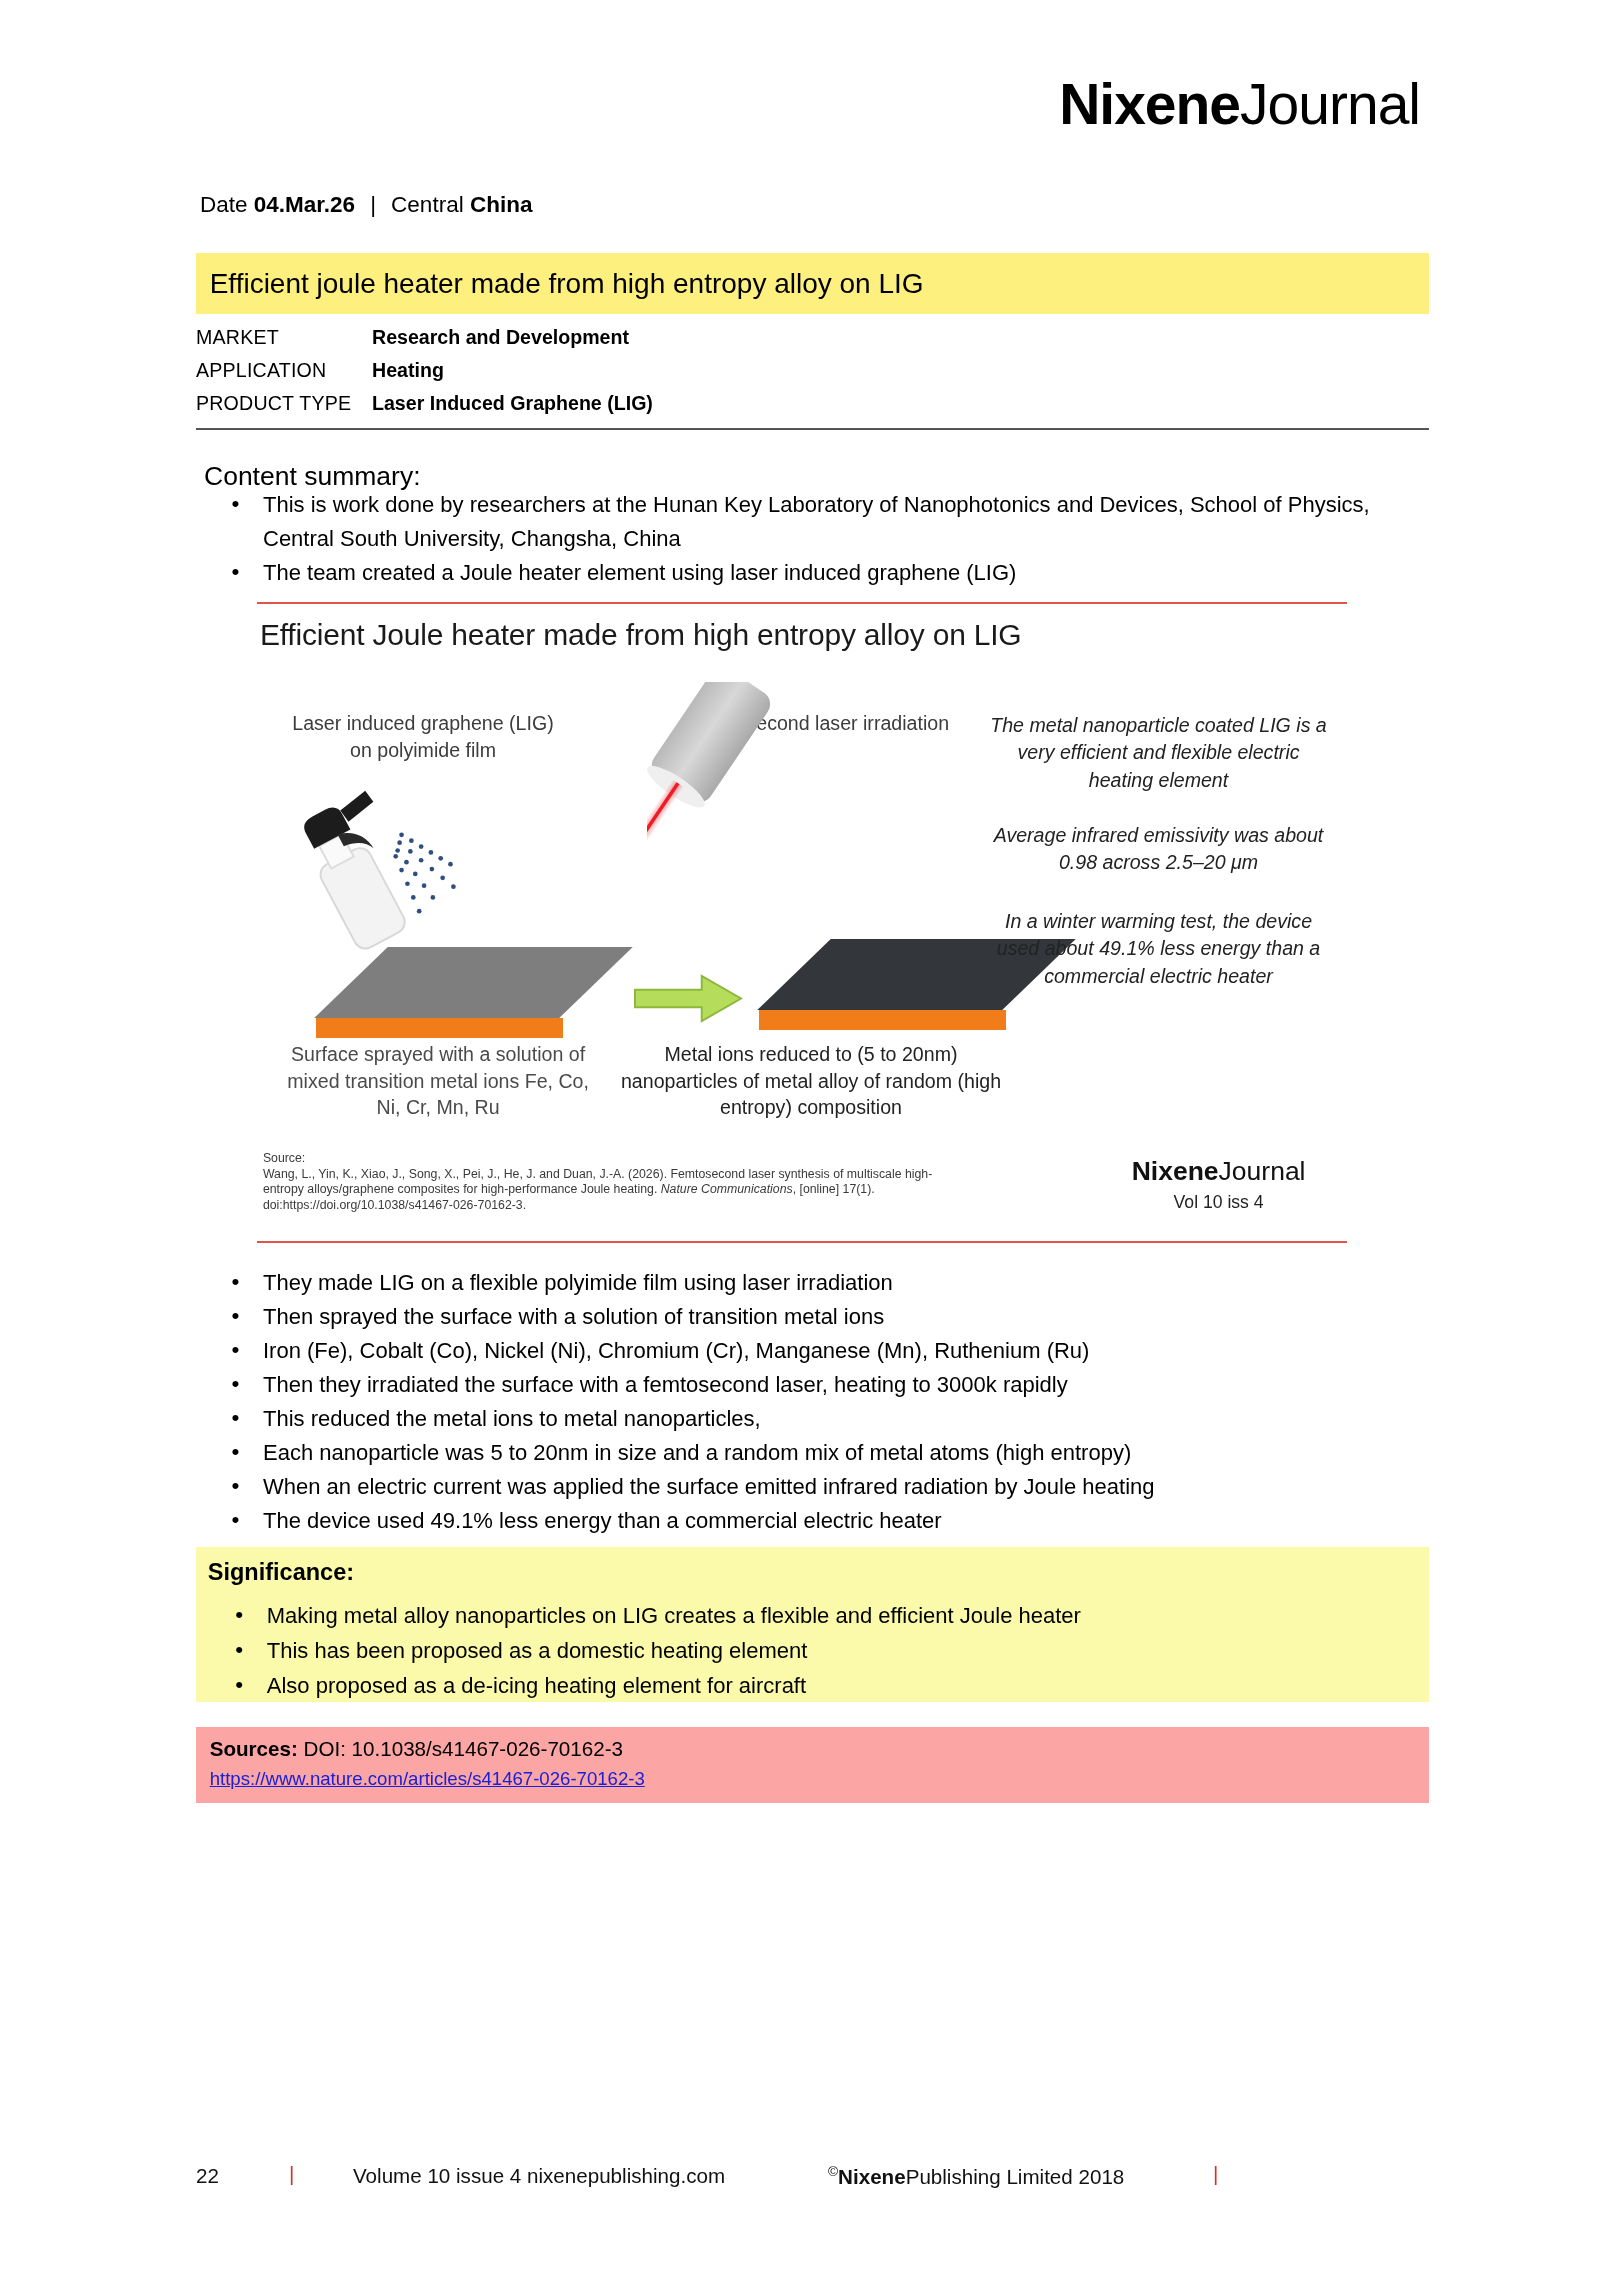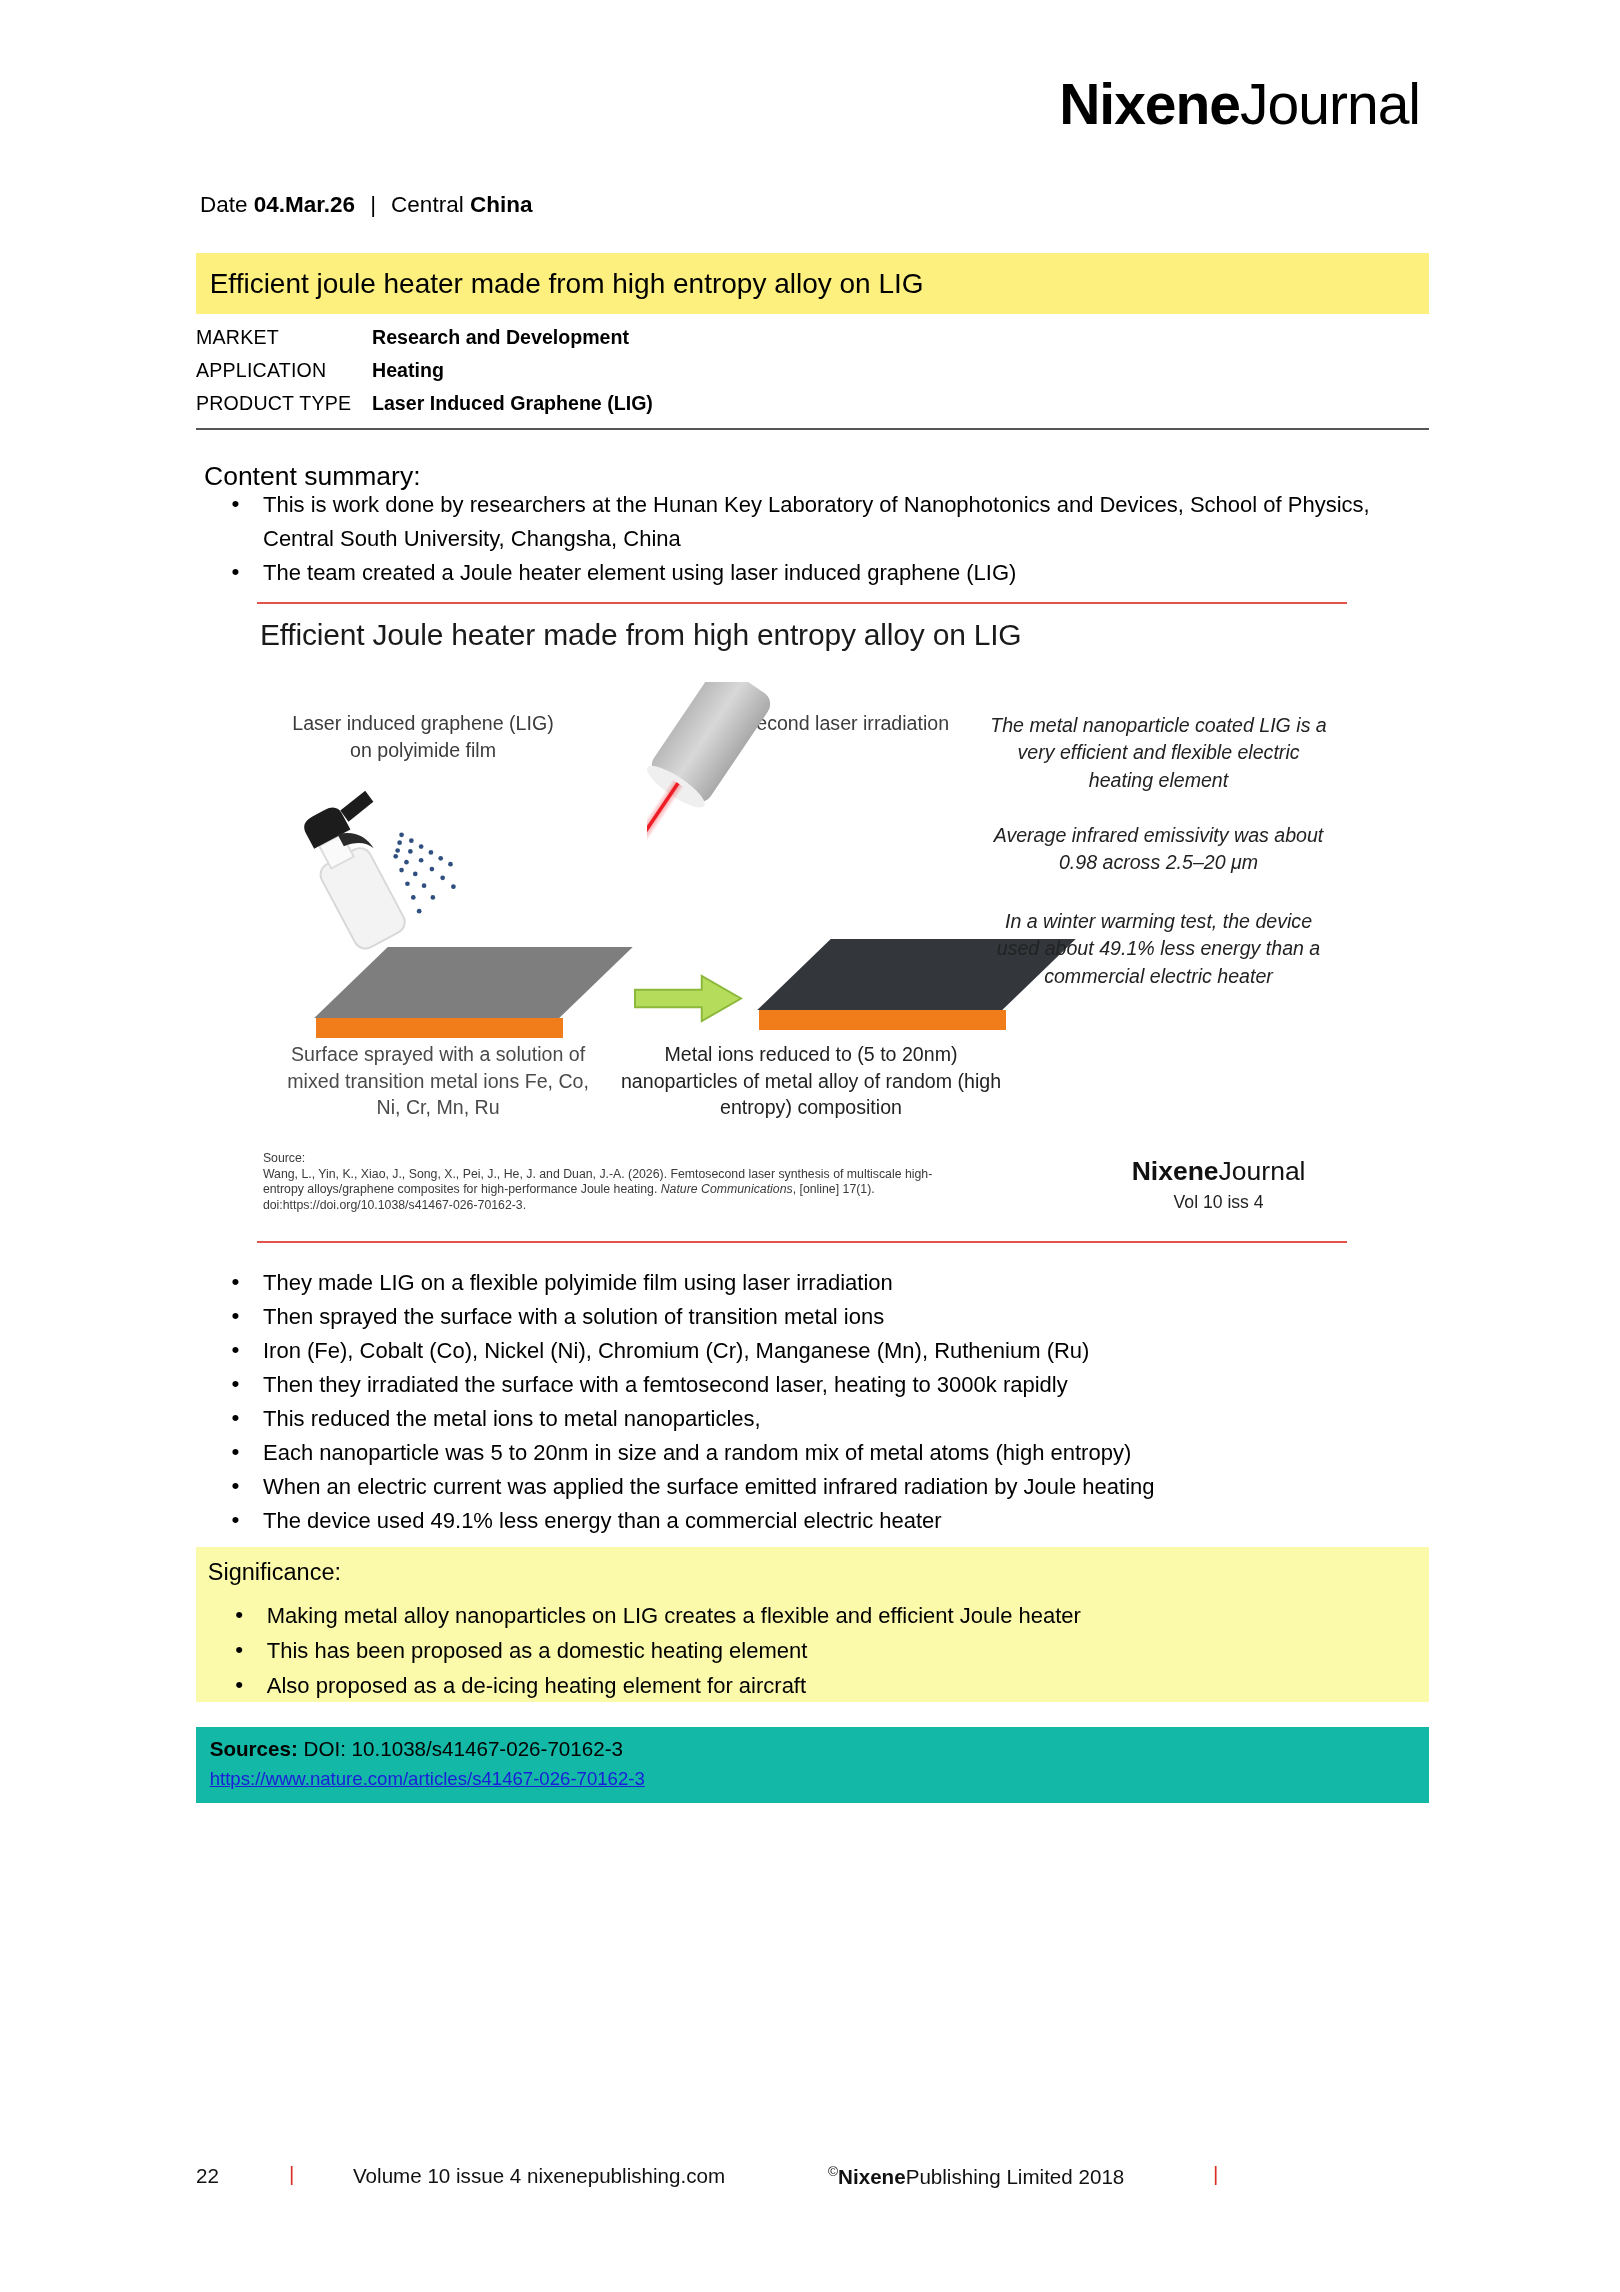--- a/index.html
+++ b/index.html
@@ -267,39 +267,39 @@
     top: 1547px;
     width: 1233px;
     height: 155px;
     background: #fbfaaa;
   }
   .significance .sig-heading {
     position: absolute;
     left: 11.8px;
     top: 11.8px;
     font-size: 23.5px;
-    font-weight: normal;
+    font-weight: bold;
   }
   .significance .bullets {
     position: absolute;
     left: 11.8px;
     top: 51px;
     width: 1176px;
     font-size: 22px;
     line-height: 35px;
   }
 
   
   .sources {
     position: absolute;
     left: 196px;
     top: 1727px;
     width: 1233px;
     height: 76px;
-    background: #14b8a6;
+    background: #fca5a5;
   }
   .sources .src-line1 {
     position: absolute;
     left: 13.7px; top: 9.8px;
     font-size: 20.6px;
   }
   .sources .src-line1 .b { font-weight: bold; }
   .sources .src-link {
     position: absolute;
     left: 13.7px; top: 41px;

